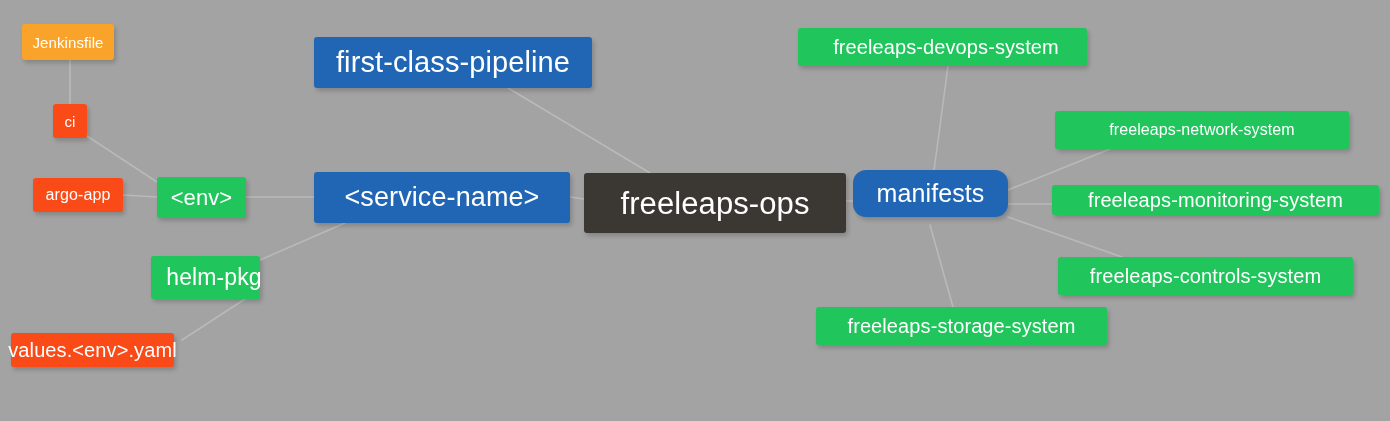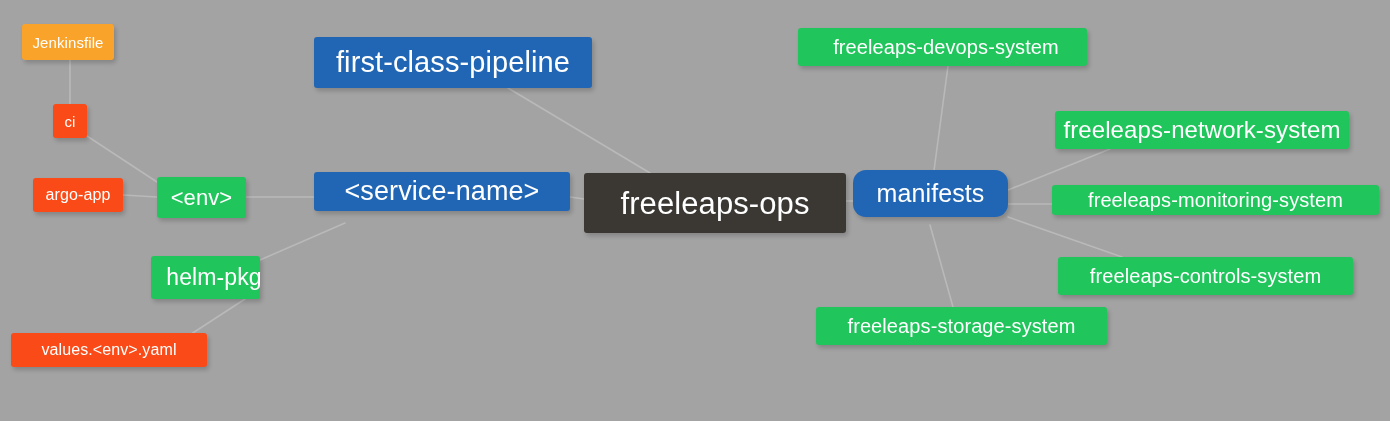--- a/index.html
+++ b/index.html
@@ -78,25 +78,25 @@
       <line x1="1008" y1="217" x2="1122" y2="257" stroke="#b9b9b9" stroke-width="1.6" stroke-linecap="round"></line>
       <line x1="930" y1="225" x2="953" y2="307" stroke="#b9b9b9" stroke-width="1.6" stroke-linecap="round"></line>
     </svg>
 
   <div id="node-layer">
       <div class="node node-orange" style="left: 22px; top: 24px; width: 92px; height: 36px; font-size: 15px;">Jenkinsfile</div>
       <div class="node node-red" style="left: 53px; top: 104px; width: 34px; height: 34px; font-size: 15px;">ci</div>
       <div class="node node-red" style="left: 33px; top: 178px; width: 90px; height: 34px; font-size: 16px;">argo-app</div>
       <div class="node node-green" style="left: 157px; top: 177px; width: 89px; height: 41px; font-size: 22px;">&lt;env&gt;</div>
       <div class="node node-green" style="left: 151px; top: 256px; width: 109px; height: 43px; font-size: 23px; padding-left: 17px;">helm-pkg</div>
-      <div class="node node-red" style="left: 11px; top: 333px; width: 196px; height: 34px; font-size: 16px;">values.&lt;env&gt;.yaml</div>
+      <div class="node node-red" style="left: 11px; top: 333px; width: 163px; height: 34px; font-size: 20px;">values.&lt;env&gt;.yaml</div>
       <div class="node node-blue" style="left: 314px; top: 37px; width: 278px; height: 51px; font-size: 29px;">first-class-pipeline</div>
-      <div class="node node-blue" style="left: 314px; top: 172px; width: 256px; height: 39px; font-size: 27px;">&lt;service-name&gt;</div>
+      <div class="node node-blue" style="left: 314px; top: 172px; width: 256px; height: 51px; font-size: 27px;">&lt;service-name&gt;</div>
       <div class="node node-root" style="left: 584px; top: 173px; width: 262px; height: 60px; font-size: 31px;">freeleaps-ops</div>
       <div class="node node-blue" style="left: 853px; top: 170px; width: 155px; height: 47px; font-size: 25px; border-radius: 13px;">manifests</div>
       <div class="node node-green" style="left: 798px; top: 28px; width: 289px; height: 38px; font-size: 20px; padding-left: 7px;">freeleaps-devops-system</div>
-      <div class="node node-green" style="left: 1055px; top: 111px; width: 294px; height: 38px; font-size: 24px;">freeleaps-network-system</div>
+      <div class="node node-green" style="left: 1055px; top: 111px; width: 294px; height: 38px; font-size: 16px;">freeleaps-network-system</div>
       <div class="node node-green" style="left: 1052px; top: 185px; width: 327px; height: 30px; font-size: 20px;">freeleaps-monitoring-system</div>
       <div class="node node-green" style="left: 1058px; top: 257px; width: 295px; height: 38px; font-size: 20px;">freeleaps-controls-system</div>
       <div class="node node-green" style="left: 816px; top: 307px; width: 291px; height: 38px; font-size: 20px;">freeleaps-storage-system</div>
     </div>
 
 </div>
 
 </body></html>

